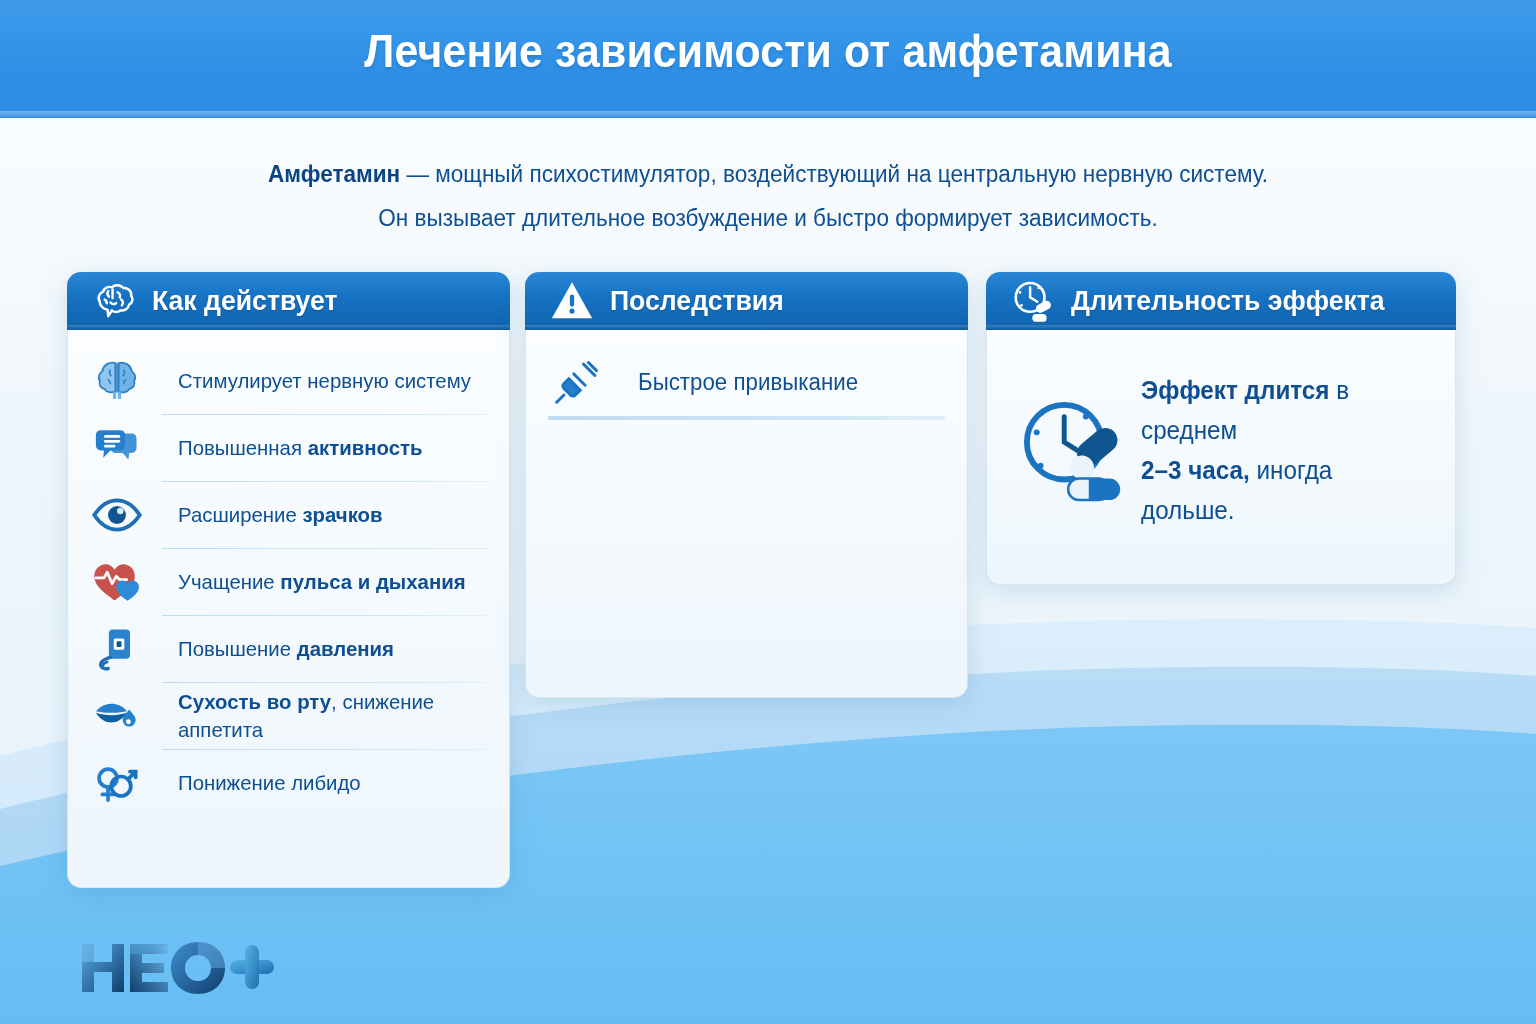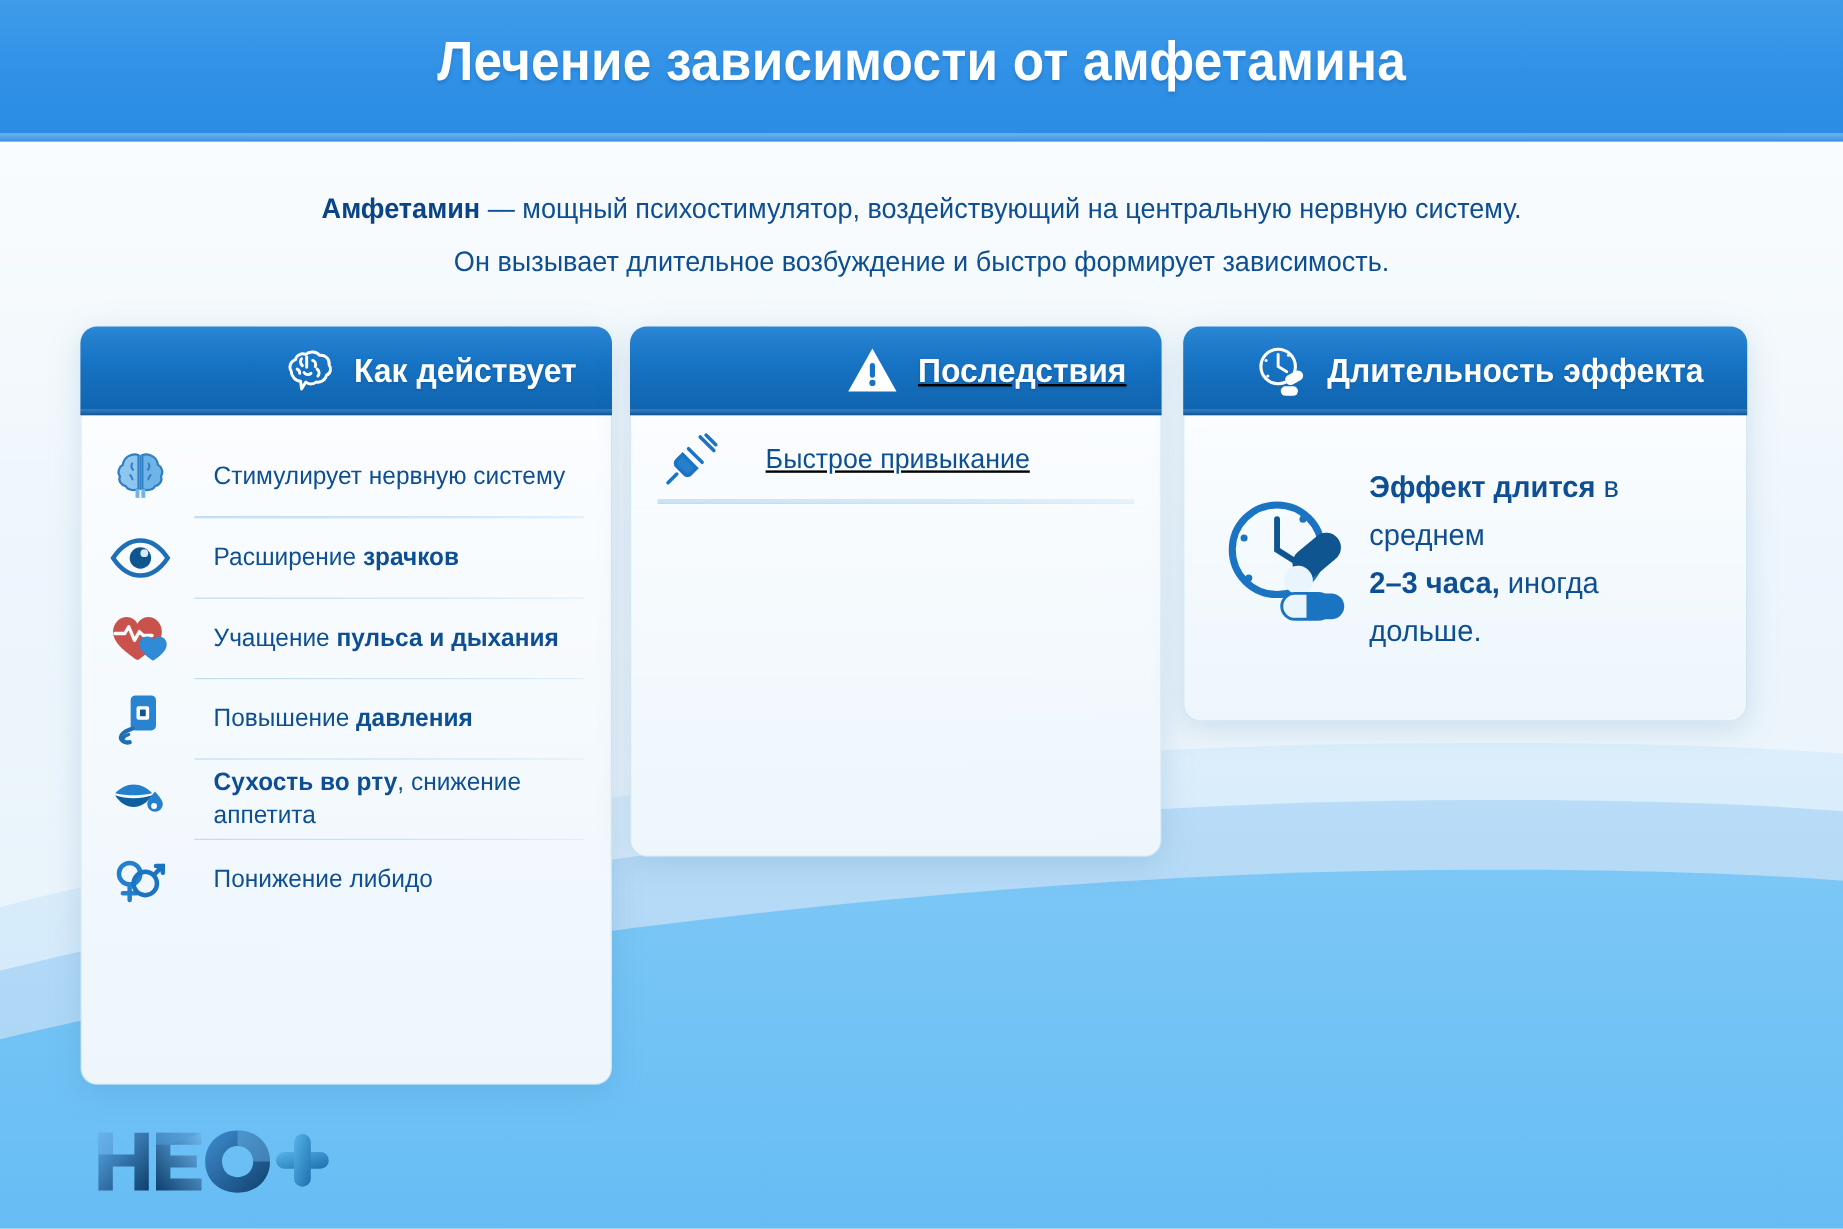--- a/index.html
+++ b/index.html
@@ -50,26 +50,25 @@
   #intro .ln { display:block; }
 
   
   .card {
     position:absolute;
     border-radius:14px;
     overflow:visible;
     filter: drop-shadow(0 6px 13px rgba(38,104,160,.17));
   }
   .card-head {
-    height:74px; border-radius:14px 14px 0 0;
+    height:58px; border-radius:14px 14px 0 0;
     background: linear-gradient(180deg,#2b87d4 0%,#1773c4 40%,#0f63ad 100%);
     display:flex; align-items:center; gap:15px;
     padding:0 20px 0 24px;
     position:relative;
-    justify-content:flex-end;
   }
   .card-head::after{
     content:""; position:absolute; left:0; right:0; bottom:0; height:5px;
     background: linear-gradient(180deg, rgba(255,255,255,.18), rgba(0,0,0,.12));
     border-radius:0;
   }
   .card-head h2 {
     color:#fff; font-size:28px; font-weight:bold;
     font-family:"Liberation Sans Narrow","Liberation Sans",sans-serif;
     transform: scaleX(.95); transform-origin:left center;
@@ -97,22 +96,22 @@
   .divider { height:1px; background: linear-gradient(90deg,#bfdcf0,#cfe6f6 70%,#dff0fb); }
 
   
   #card-how { left:67px; top:272px; width:443px; }
   #card-how .card-body { padding: 18px 22px 34px 20px; min-height:558px; }
   #card-how .row { min-height:64px; padding:5px 0; }
   #card-how .divider { margin-left:74px; }
   #card-how .row .txt { font-size:21px; }
 
   
-  #card-effects { left:525px; top:272px; width:443px;text-decoration:underline; }
-  #card-effects .card-body { padding: 2px 22px 20px 22px; min-height:368px; }
+  #card-effects { left:525px; top:272px; width:443px; }
+  #card-effects .card-body { padding: 18px 22px 20px 22px; min-height:368px; }
   #card-effects .row { min-height:68px; padding:6px 0; }
   #card-effects .divider { margin-left:0px; }
   #card-effects .row .txt { font-size:23px; }
 
   
   #card-duration { left:986px; top:272px; width:470px; }
   #card-duration .card-body {
     padding:40px 28px 54px 30px; min-height:218px;
     display:flex; align-items:center; gap:4px;
   }
@@ -186,20 +185,34 @@
           <path d="M32 10v36M24 18c-2 3-1 6 1 8M40 18c2 3 1 6-1 8M21 30c2 2 3 4 3 6M43 30c-2 2-3 4-3 6" stroke="#2f7fc4" stroke-width="2" fill="none"></path>
           <rect x="27" y="45" width="4" height="9" fill="#6fb4e6"></rect>
               <rect x="33" y="45" width="4" height="9" fill="#6fb4e6"></rect>
         </g>
           </svg>
       </span>
       <span class="txt"><span>Стимулирует нервную систему</span></span>
     </div>
     <div class="divider"></div>
 
+    <div class="row">
+      <span class="ico">
+        <svg viewBox="0 0 64 64">
+            <g fill="#2480cc">
+          <path d="M30 14h20a6 6 0 016 6v12a6 6 0 01-6 6h-3l-1 8-7-8h-9a6 6 0 01-6-6V20a6 6 0 016-6z" opacity=".85"></path>
+          <path d="M12 10h24a6 6 0 016 6v13a6 6 0 01-6 6h-12l-9 9 1-9h-4a6 6 0 01-6-6V16a6 6 0 016-6z" fill="#2480cc"></path>
+          <rect x="16" y="16" width="20" height="3.4" rx="1.7" fill="#fff"></rect>
+          <rect x="16" y="22" width="20" height="3.4" rx="1.7" fill="#fff"></rect>
+          <rect x="16" y="28" width="14" height="3.4" rx="1.7" fill="#fff"></rect>
+        </g>
+          </svg>
+      </span>
+      <span class="txt"><span class="reg">Повышенная </span><b>активность</b></span>
+    </div>
     <div class="divider"></div>
 
     <div class="row">
       <span class="ico">
         <svg viewBox="0 0 64 64">
           <path d="M4 32c8-12 18-18 28-18s20 6 28 18c-8 12-18 18-28 18S12 44 4 32z" fill="none" stroke="#1e6fb5" stroke-width="4.6"></path>
           <circle cx="32" cy="32" r="11" fill="#0f5590"></circle>
           <circle cx="36" cy="27" r="4" fill="#d7ecfa"></circle>
         </svg>
       </span>

